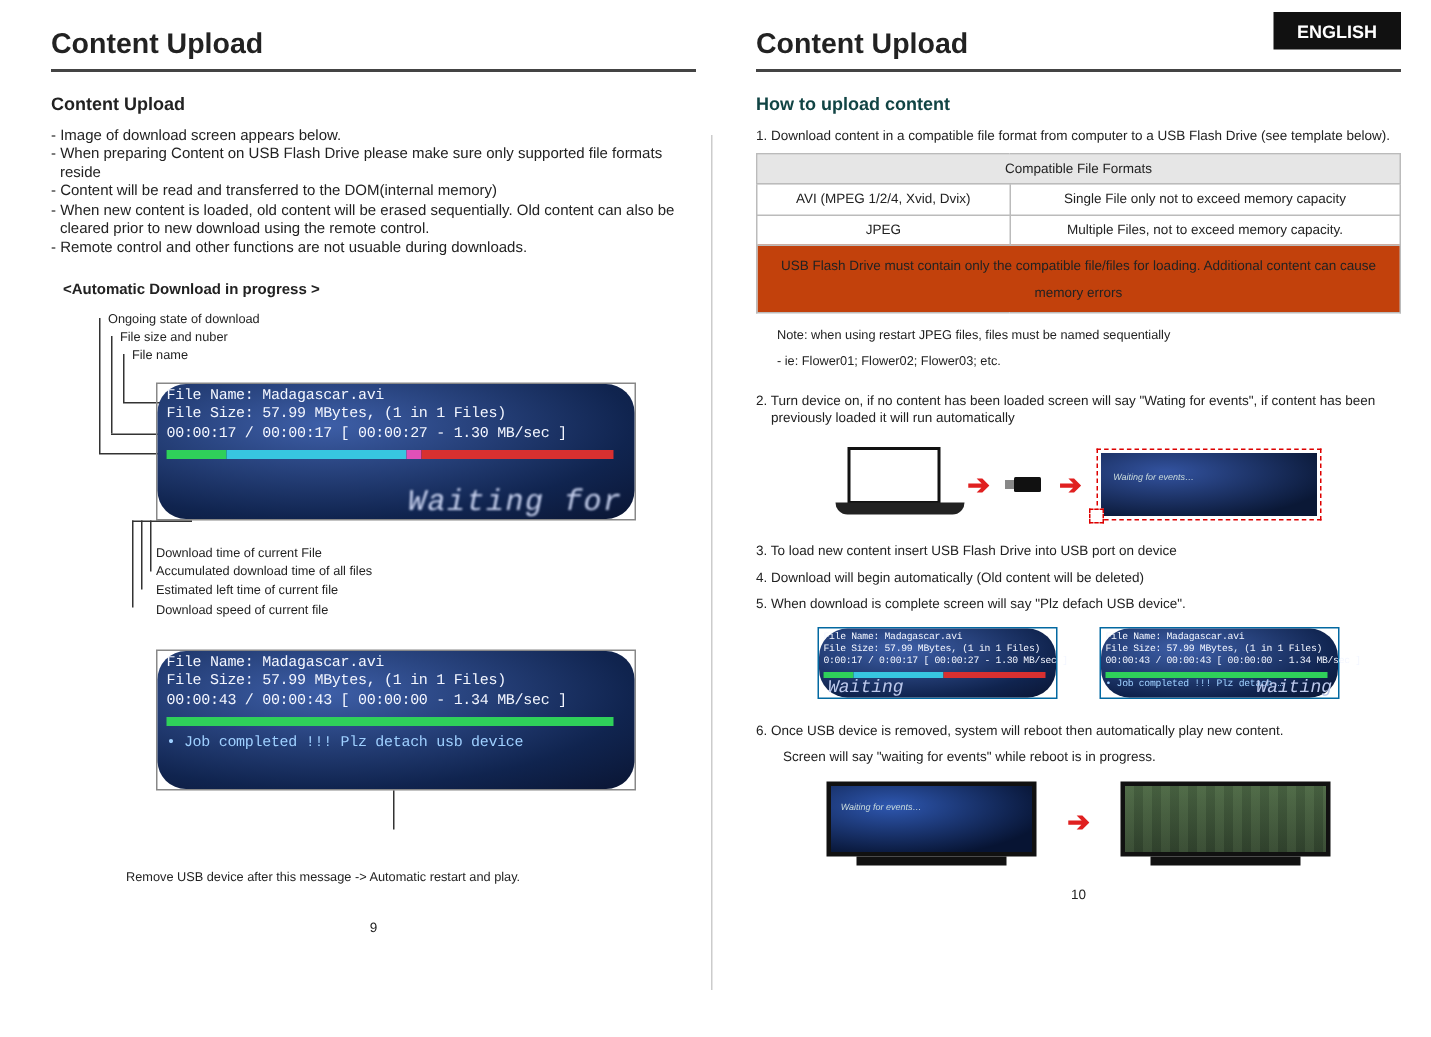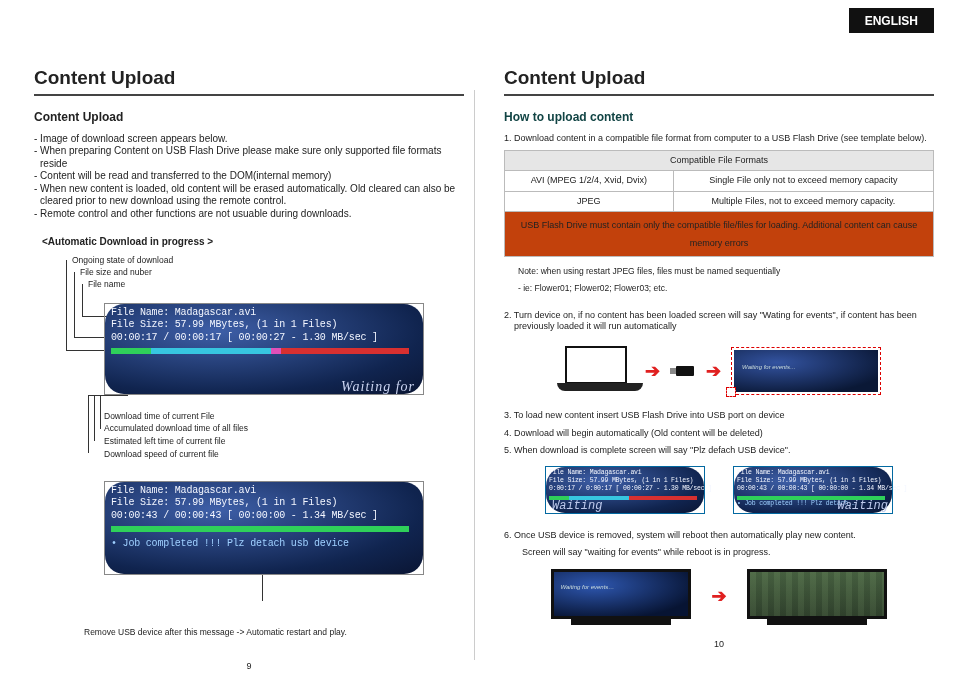--- a/index.html
+++ b/index.html
@@ -20,21 +20,20 @@
     color: #fff;
     font-weight: bold;
     font-size: 12px;
     padding: 6px 16px 4px 16px;
   }
   .page {
     position: absolute;
     top: 18px;
     width: 430px;
     padding: 0 0 0 0;
-    margin-top: 48px;
   }
   .page.left { left: 34px; }
   .page.right { left: 504px; }
   .border-right-col {
     position:absolute;
     left:474px; top:90px; height:570px; width:1px;
     background:#ccc;
   }
   h1 {
     font-size: 19px;
@@ -74,21 +73,21 @@
     position:relative;
     border-radius:19px;
   }
   .bluebox .l { display:block; letter-spacing:-0.2px; white-space:nowrap; filter: blur(0.25px); }
   .bar-wrap { display:flex; height:6px; margin-top:4px; width:298px; background:#0b1f4f;}
   .bar-seg { height:100%; }
   .s-green { background:#2fd05a; width:40px;}
   .s-blue  { background:#37c6e0; width:120px;}
   .s-pink  { background:#e050b8; width:10px;}
   .s-red   { background:#d83030; width:128px;}
-  .wait-txt { position:absolute; bottom:-2px; right:8px; font-style:italic; font-size:14px; color:#c9d3f0; letter-spacing:1px; filter:blur(0.6px);font-family:Liberation Serif, serif;}
+  .wait-txt { position:absolute; bottom:-2px; right:8px; font-style:italic; font-size:20px; color:#c9d3f0; letter-spacing:1px; filter:blur(0.6px);}
   
   .callout { position:absolute; font-size:8.5px; white-space:nowrap;}
 
   .diagram2 { position:relative; margin-left:8px; margin-top:6px;}
   .browser2 {
     margin-left:62px;
     width:320px;
     border:1px solid #888;
   }
   .bluebox2-extra { color:#9fd0ff; }
@@ -140,21 +139,21 @@
 <div class="lang-tag">ENGLISH</div>
 <div class="border-right-col"></div>
 
 <div class="page left">
   <h1>Content Upload</h1>
   <h2>Content Upload</h2>
   <div class="notes">
     <p>- Image of download screen appears below.</p>
     <p>- When preparing Content on USB Flash Drive please make sure only supported file formats reside</p>
     <p>- Content will be read and transferred to the DOM(internal memory)</p>
-    <p>- When new content is loaded, old content will be erased automatically. Old cleared can also be cleared prior to new download using the remote control.</p>
+    <p>- When new content is loaded, old content will be erased sequentially. Old content can also be cleared prior to new download using the remote control.</p>
     <p>- Remote control and other functions are not usuable during downloads.</p>
   </div>
 
   <div class="sublabel">&lt;Automatic Download in progress &gt;</div>
 
   <div class="diagram1">
 
     <div class="callout" style="left:30px; top:0;">Ongoing state of download</div>
     <div class="callout" style="left:38px; top:12px;">File size and nuber</div>
     <div class="callout" style="left:46px; top:24px;">File name</div>

